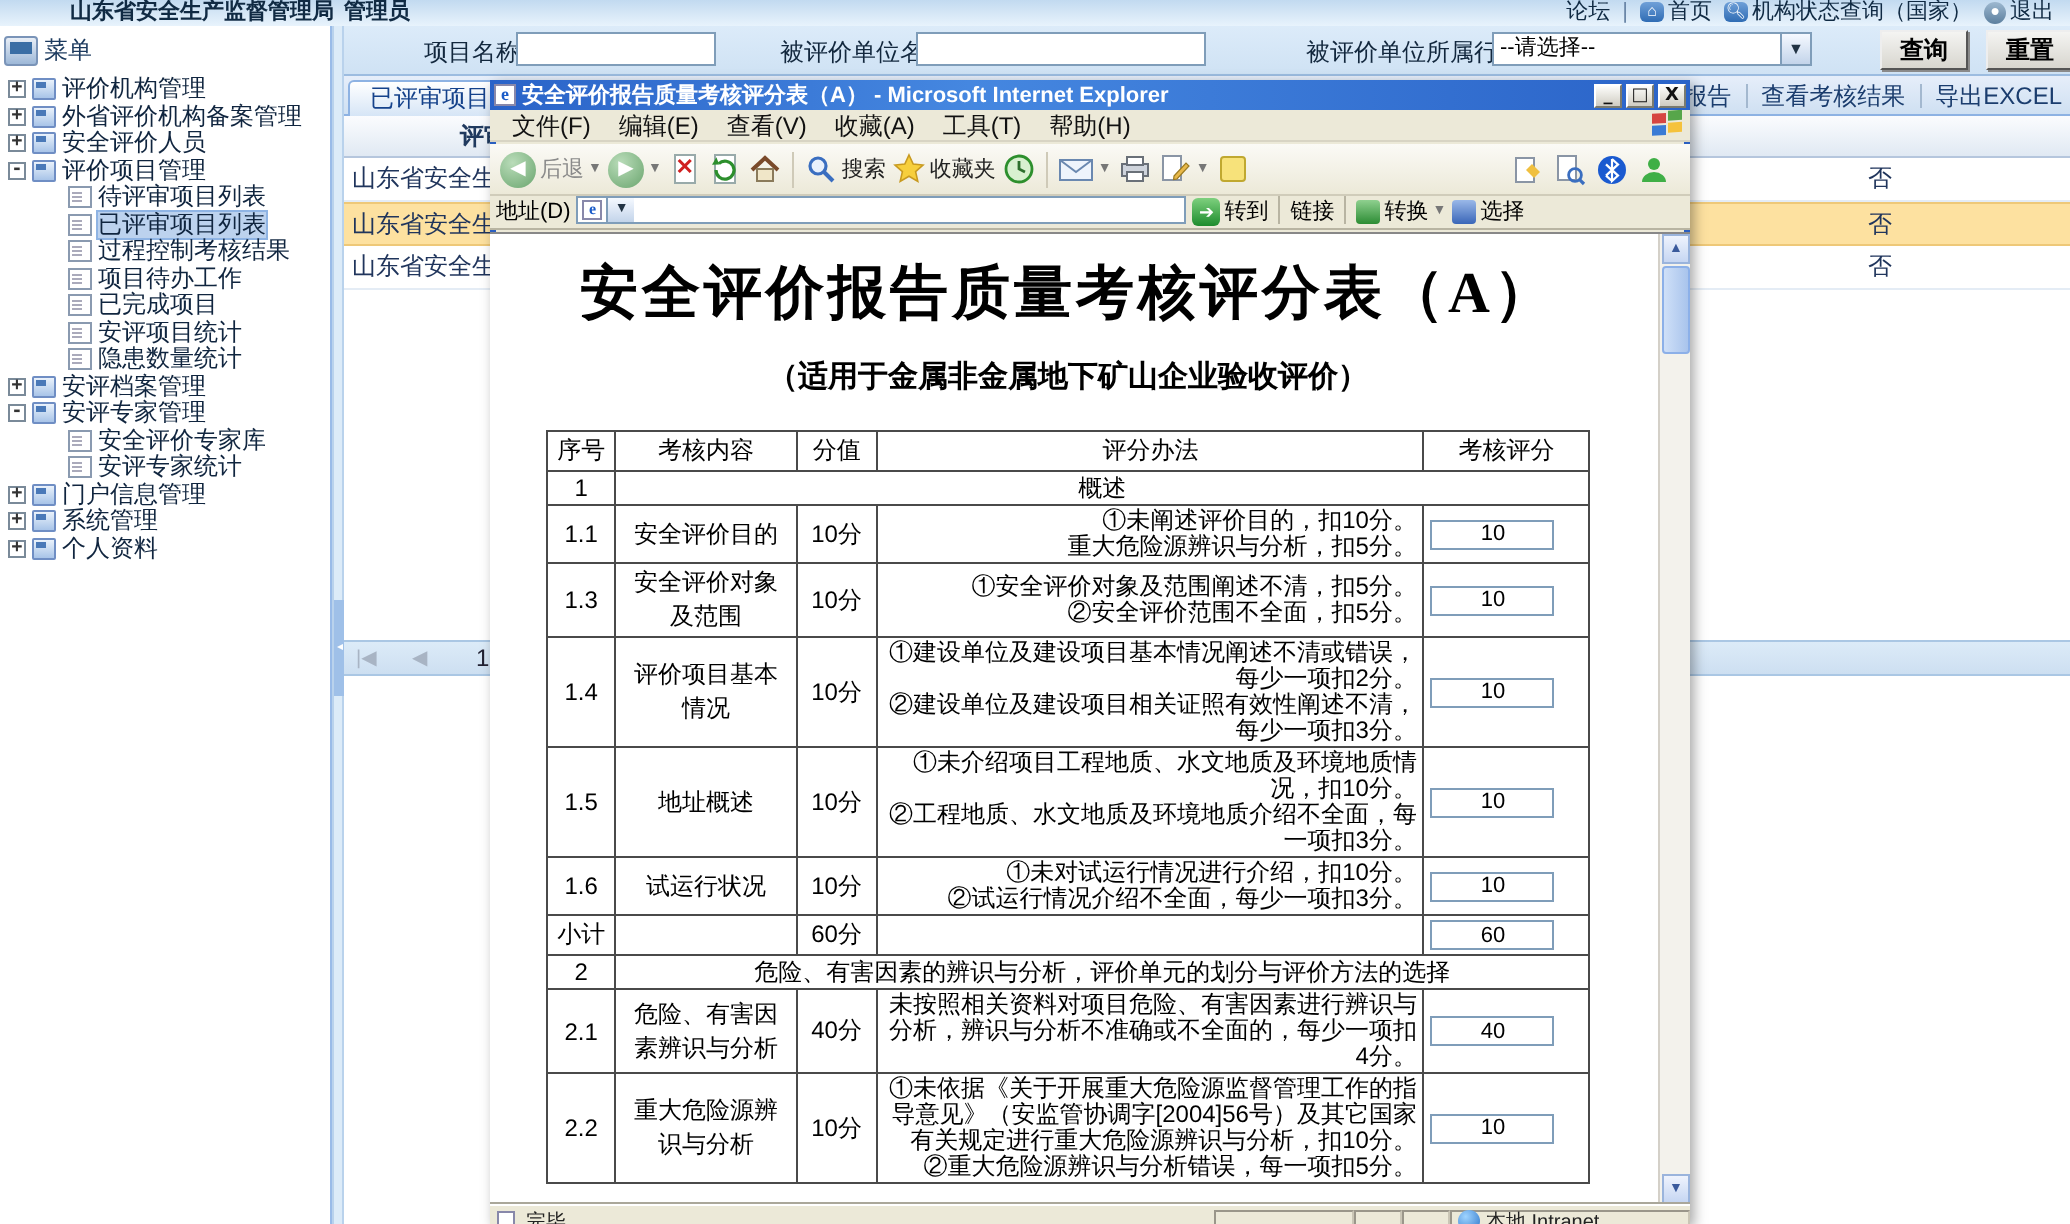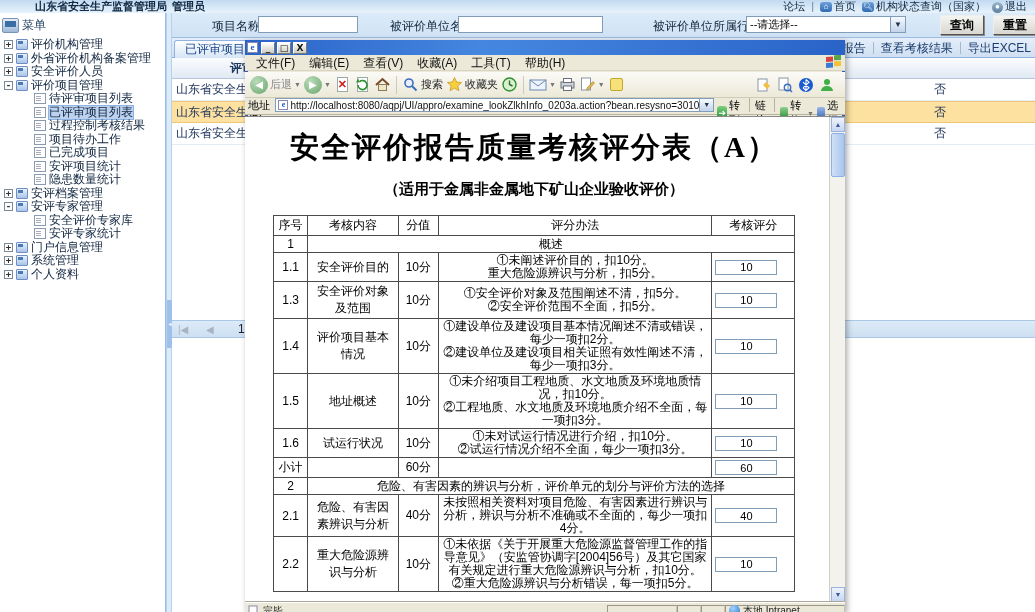--- a/index.html
+++ b/index.html
@@ -108,21 +108,21 @@
   
   .docwrap{position:absolute;left:0;top:0;width:578px;}
   .doctitle{margin-top:12px;text-align:center;font:bold 29px/36px "Liberation Serif",serif;letter-spacing:2px;color:#000;}
   .docsub{margin-top:14px;text-align:center;font:bold 15px/20px "Liberation Serif",serif;color:#000;}
   table.score{border-collapse:collapse;margin:16px auto 0 auto;width:522px;table-layout:fixed;font-size:12px;color:#000;}
   table.score td,table.score th{border:1px solid #4a4a4a;padding:1px 3px;vertical-align:middle;font-weight:normal;}
   table.score th{text-align:center;height:15px;}
   .c0{width:34px;text-align:center;}
   .c1{width:90px;text-align:center;}
   .c2{width:40px;text-align:center;}
-  .c3{width:272px;text-align:center;line-height:13px;}
+  .c3{width:272px;text-align:right;line-height:13px;}
   .c4{width:82px;}
   td.secT{text-align:center;height:13px;line-height:13px;}
   .scoreIn{width:62px;height:15px;border:1px solid #7f9db9;font:11px "Liberation Sans",sans-serif;padding:0 2px;text-align:center;}
 </style>
 </head>
 <body>
 
 <div class="abs topbar">
   <span class="org">山东省安全生产监督管理局</span>
   <span class="user">管理员</span>
@@ -284,20 +284,21 @@
   <div class="pager">
     <span class="pbtn" style="left:6px">|◀</span>
     <span class="pbtn" style="left:34px">◀</span>
     <span class="pnum">1</span>
   </div>
 </div>
 
 <div class="abs win">
   <div class="wtitle">
     <span class="wicon">e</span>
+    <span class="wtext">安全评价报告质量考核评分表（A） - Microsoft Internet Explorer</span>
     <span class="wbtns">
       <span class="wbtn">_</span>
       <span class="wbtn">□</span>
       <span class="wbtn">X</span>
     </span>
   </div>
   <div class="wmenu" id="ie-menus">
     <span class="mitem">文件(F)</span>
       <span class="mitem">编辑(E)</span>
       <span class="mitem">查看(V)</span>
@@ -400,21 +401,20 @@
       <svg width="16" height="16" viewBox="0 0 16 16">
           <circle cx="8" cy="5" r="3" fill="#3faf46"></circle>
           <path d="M2 14 a6 5 0 0 1 12 0 Z" fill="#3faf46"></path>
         </svg>
     </span>
   </div>
   <div class="waddr">
     <span>地址(D)</span>
     <span class="afield">
       <span class="aicon">e</span>
-      <span class="aurl">http://localhost:8080/aqpj/UI/appro/examine_lookZlkhInfo_0203a.action?bean.resysno=3010</span>
       <span class="add">▼</span>
     </span>
     <span class="gobtn">
       <span class="gosq">➔</span>
       <span>转到</span>
     </span>
     <span class="vline"></span>
     <span>链接</span>
     <span class="vline"></span>
     <span class="gobtn">

